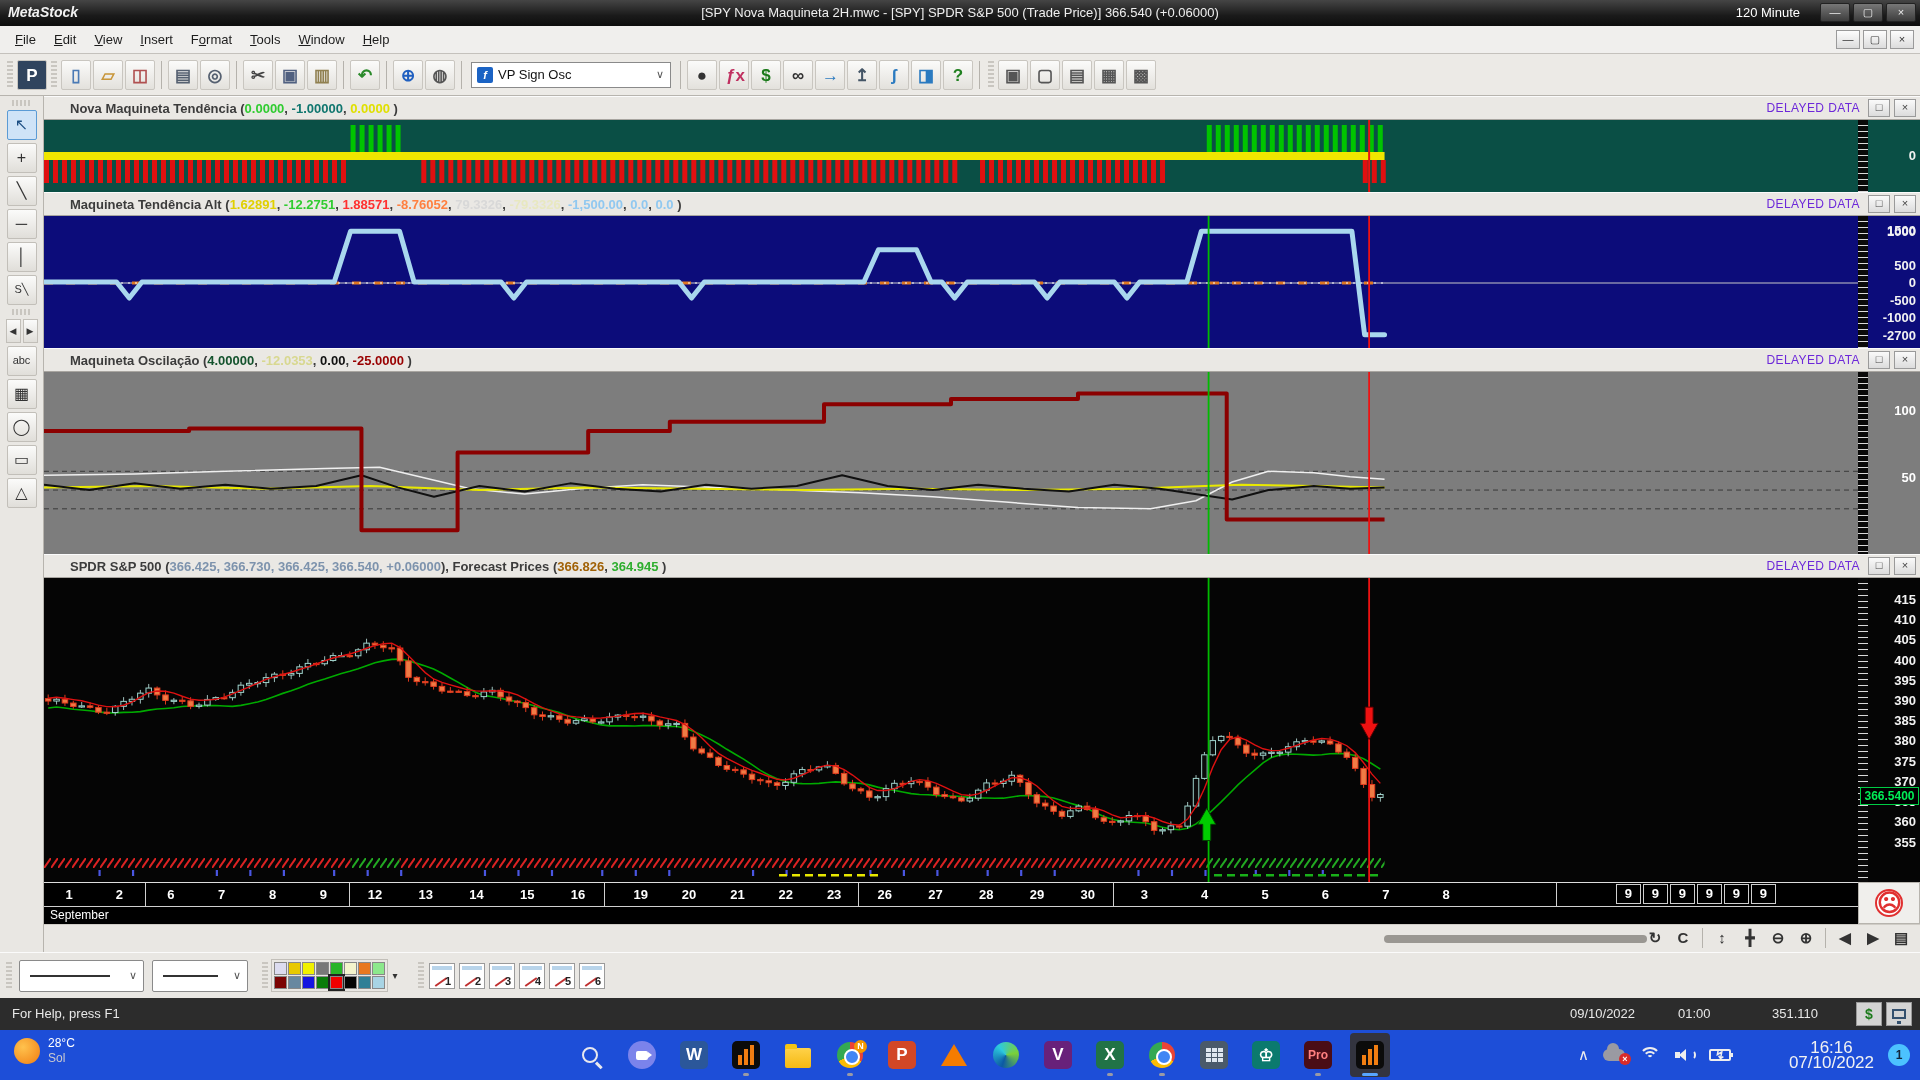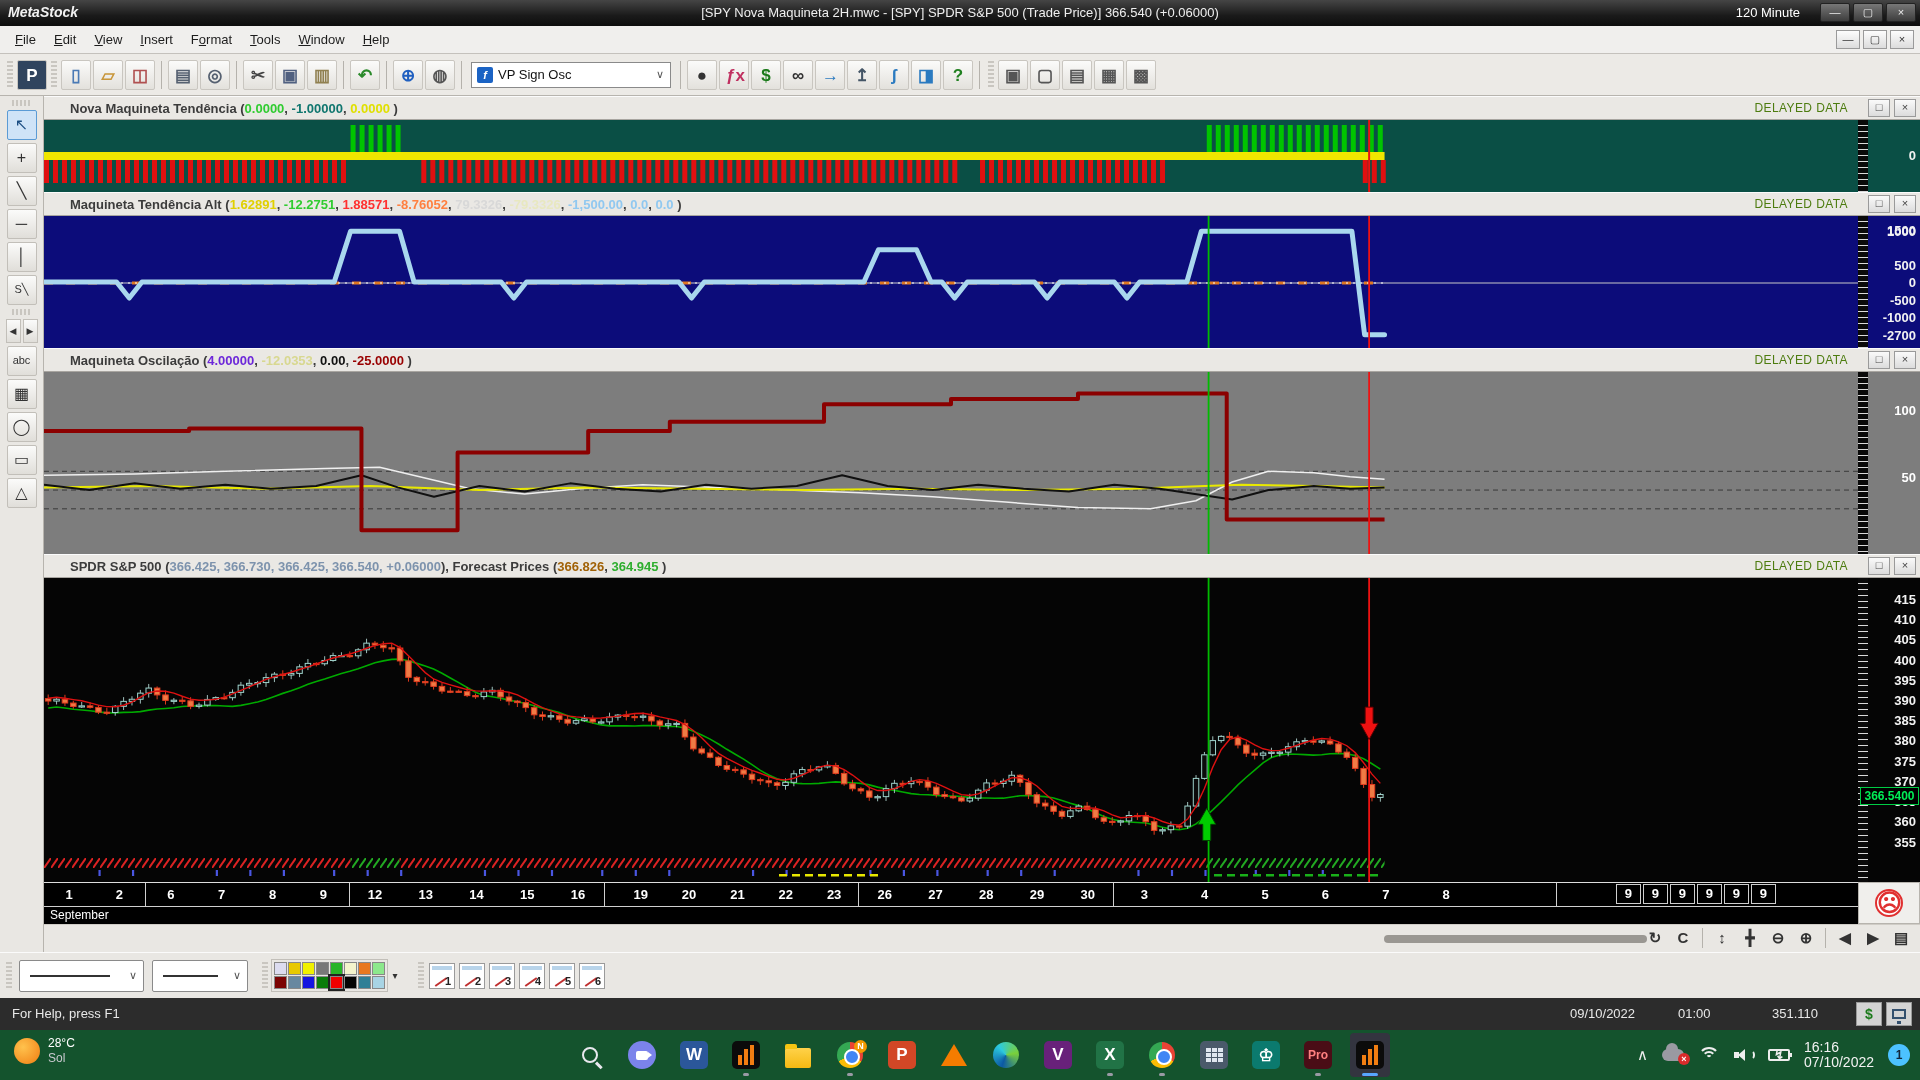--- a/index.html
+++ b/index.html
@@ -47,21 +47,21 @@
   .lthandle{width:20px;height:6px;margin:4px auto;background:repeating-linear-gradient(90deg,#c9c6c0 0 2px,transparent 2px 4px);}
   .ltpair{display:flex;justify-content:center;gap:2px;margin:3px auto;}
   .ltpair .half{width:15px;height:24px;background:linear-gradient(#fbfbfa,#e0ded9);border:1px solid #c2bfb9;
     font-size:9px;line-height:22px;text-align:center;color:#333;}
 
   
   .phead{position:absolute;left:44px;width:1876px;height:24px;background:#eae8e4;border-top:1px solid #fbfbfb;
     border-bottom:1px solid #a8a5a0;font-size:13px;color:#3c3c3c;display:flex;align-items:center;padding-left:26px;}
   .phead .vals span{font-weight:bold;}
   .phead .right{position:absolute;right:4px;top:2px;display:flex;align-items:center;gap:4px;}
-  .delayed{color:#4d7c0f;font-size:12px;letter-spacing:.4px;margin-right:16px;}
+  .delayed{color:#6d28d9;font-size:12px;letter-spacing:.4px;margin-right:4px;}
   .pbtn{width:22px;height:18px;background:linear-gradient(#fafafa,#dcdcdc);border:1px solid #9a9a9a;
     font-size:11px;line-height:15px;text-align:center;color:#444;}
   .panelbody{position:absolute;left:44px;width:1814px;display:block;}
   .axis{position:absolute;left:1858px;width:62px;overflow:hidden;}
   .axis .ticks{position:absolute;left:0;top:0;width:10px;height:100%;background:#0a0a0a;
     background-image:repeating-linear-gradient(180deg,transparent 0 5px,rgba(255,255,255,.85) 5px 6px);}
   .axis .lbl{position:absolute;left:10px;right:4px;text-align:right;font-size:13px;font-weight:bold;color:#f2f2f2;height:14px;line-height:14px;}
   .ax1{background:#0a4f45;} .ax2{background:#0c0c7a;} .ax3{background:#7d7d7d;} .ax4{background:#050505;}
   .pricebox{position:absolute;left:2px;right:1px;height:18px;background:#000;border:1px solid #00cc44;
     color:#00ee55;font-size:12px;font-weight:bold;text-align:center;line-height:16px;}
@@ -105,21 +105,21 @@
   
   .statusbar{position:absolute;left:0;top:998px;width:1920px;height:32px;background:#2c2c2c;color:#e8e8e8;font-size:13px;}
   .statusbar .help{position:absolute;left:12px;top:8px;}
   .sfield{position:absolute;top:8px;}
   .sbtn{position:absolute;top:4px;width:26px;height:24px;background:#d4d4d4;border:1px solid #999;
     text-align:center;font-weight:bold;font-size:14px;line-height:22px;}
   .monitor{display:inline-block;width:14px;height:10px;border:2px solid #33506e;margin-top:4px;position:relative;}
   .monitor:after{content:"";position:absolute;left:3px;top:10px;width:4px;height:3px;background:#33506e;}
 
   
-  .taskbar{position:absolute;left:0;top:1030px;width:1920px;height:50px;background:#14532d;color:#fff;}
+  .taskbar{position:absolute;left:0;top:1030px;width:1920px;height:50px;background:#1d4ed8;color:#fff;}
   .weather{position:absolute;left:14px;top:6px;display:flex;gap:8px;align-items:center;}
   .sun{width:26px;height:26px;border-radius:50%;background:radial-gradient(circle at 35% 35%,#ffc24d,#f07d12);}
   .wtext{font-size:12px;line-height:15px;}
   .wtext .desc{color:#c9c9cf;}
   .tbicons{position:absolute;left:518px;top:3px;display:flex;gap:12px;}
   .tbicon{width:40px;height:44px;position:relative;display:flex;align-items:center;justify-content:center;border-radius:4px;}
   .tbicon.active{background:#33343f;}
   .tbicon .dot{position:absolute;bottom:1px;left:17px;width:6px;height:3px;border-radius:2px;background:#9a9aa5;}
   .tbicon.active .dot{width:16px;left:12px;background:#58a6ff;}
   .ic{width:28px;height:28px;border-radius:5px;display:flex;align-items:center;justify-content:center;
@@ -156,21 +156,21 @@
   .wifi{position:relative;width:22px;height:16px;}
   .wifi span{position:absolute;left:50%;transform:translateX(-50%);border:2px solid transparent;border-top-color:#eee;border-radius:50%;}
   .wifi .a1{width:22px;height:22px;top:0;} .wifi .a2{width:14px;height:14px;top:4px;} .wifi .a3{width:6px;height:6px;top:8px;}
   .spk{position:relative;width:20px;height:16px;}
   .spk .box{position:absolute;left:0;top:5px;width:5px;height:6px;background:#eee;}
   .spk .cone{position:absolute;left:4px;top:2px;border-right:7px solid #eee;border-top:6px solid transparent;border-bottom:6px solid transparent;}
   .spk .w1{position:absolute;left:13px;top:3px;width:8px;height:10px;border:2px solid transparent;border-right-color:#eee;border-radius:50%;}
   .batt{position:relative;width:22px;height:12px;border:2px solid #eee;border-radius:2px;}
   .batt:after{content:"";position:absolute;right:-4px;top:2px;width:2px;height:4px;background:#eee;}
   .batt .bolt{position:absolute;left:4px;top:-3px;color:#eee;font-size:12px;font-weight:bold;}
-  .clock{text-align:left;font-size:14px;line-height:15px;color:#f2f2f2;}
+  .clock{text-align:center;font-size:17px;line-height:15px;color:#f2f2f2;margin-left:44px;}
   .notif{width:22px;height:22px;border-radius:50%;background:#4cc2ff;color:#12263a;font-size:12px;font-weight:bold;
     text-align:center;line-height:22px;}
 </style>
 </head>
 <body>
 
 <div id="screen">
 
   <div class="titlebar">
     <span class="applogo">MetaStock</span>
@@ -274,21 +274,21 @@
     </div>
   <div class="phead" id="ph1" style="top:192px">
       <span class="vals"><span>Maquineta Tendência Alt (</span><span style="color: rgb(224, 208, 0);">1.62891</span><span>, </span><span style="color: rgb(48, 204, 48);">-12.2751</span><span>, </span><span style="color: rgb(255, 48, 48);">1.88571</span><span>, </span><span style="color: rgb(255, 128, 64);">-8.76052</span><span>, </span><span style="color: rgb(216, 216, 216);">79.3326</span><span>, </span><span style="color: rgb(232, 232, 192);">-79.3326</span><span>, </span><span style="color: rgb(144, 200, 240);">-1,500.00</span><span>, </span><span style="color: rgb(144, 200, 240);">0.0</span><span>, </span><span style="color: rgb(144, 200, 240);">0.0</span><span> )</span></span>
       <span class="right">
         <span class="delayed">DELAYED DATA</span>
         <span class="pbtn">□</span>
         <span class="pbtn">×</span>
       </span>
     </div>
   <div class="phead" id="ph2" style="top:348px">
-      <span class="vals"><span>Maquineta Oscilação (</span><span style="color: #6d28d9;">4.00000</span><span>, </span><span style="color: rgb(216, 216, 144);">-12.0353</span><span>, </span><span style="color: rgb(17, 17, 17);">0.00</span><span>, </span><span style="color: rgb(153, 0, 0);">-25.0000</span><span> )</span></span>
+      <span class="vals"><span>Maquineta Oscilação (</span><span style="color: #14532d;">4.00000</span><span>, </span><span style="color: rgb(216, 216, 144);">-12.0353</span><span>, </span><span style="color: rgb(17, 17, 17);">0.00</span><span>, </span><span style="color: rgb(153, 0, 0);">-25.0000</span><span> )</span></span>
       <span class="right">
         <span class="delayed">DELAYED DATA</span>
         <span class="pbtn">□</span>
         <span class="pbtn">×</span>
       </span>
     </div>
   <div class="phead" id="ph3" style="top:554px">
       <span class="vals"><span>SPDR S&amp;P 500 (</span><span style="color: rgb(125, 147, 173);">366.425, 366.730, 366.425, 366.540, +0.06000</span><span>), Forecast Prices (</span><span style="color: #a16207;">366.826</span><span>, </span><span style="color: rgb(47, 174, 47);">364.945</span><span> )</span></span>
       <span class="right">
         <span class="delayed">DELAYED DATA</span>

